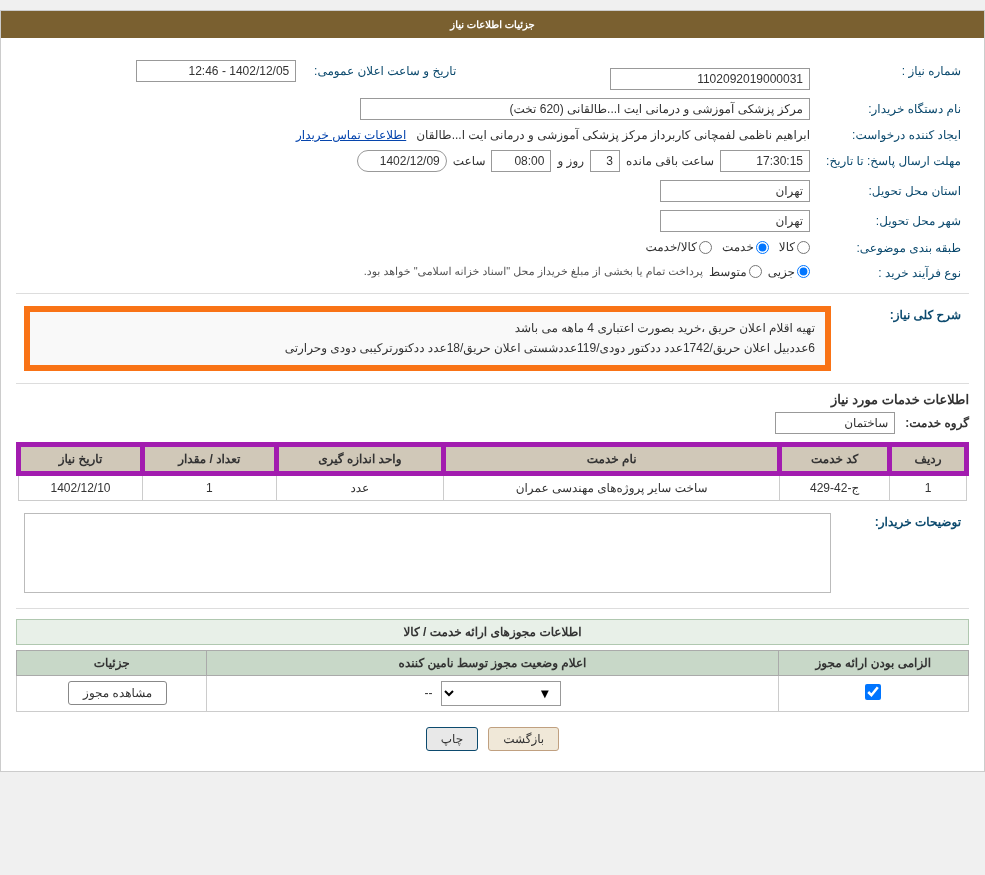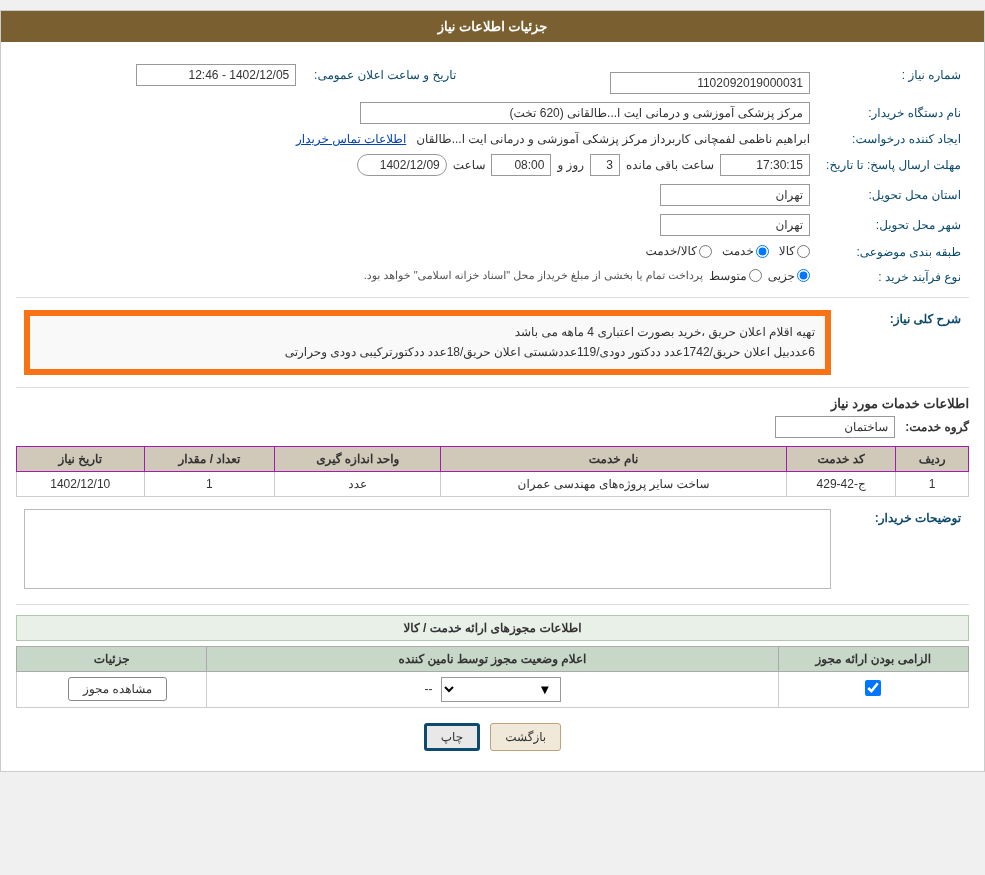--- a/index.html
+++ b/index.html
@@ -14,21 +14,21 @@
       max-width: 985px;
       margin: 10px auto;
       background: #fff;
       border: 1px solid #ccc;
     }
     .page-header {
       background: #7a6030;
       color: #fff;
       text-align: center;
       padding: 8px 12px;
-      font-size: 13px;
+      font-size: 10px;
       font-weight: bold;
     }
     .content {
       padding: 10px 15px;
     }
     .form-table {
       width: 100%;
       border-collapse: collapse;
       margin-bottom: 8px;
     }
@@ -86,21 +86,21 @@
       text-align: right;
     }
     .data-table {
       width: 100%;
       border-collapse: collapse;
       margin-bottom: 8px;
       direction: rtl;
     }
     .data-table th {
       background: #d0c8b8;
-      border: 1px solid #a21caf;
+      border: 5px solid #a21caf;
       padding: 5px 8px;
       text-align: center;
       font-weight: bold;
     }
     .data-table td {
       border: 1px solid #ccc;
       padding: 5px 8px;
       text-align: center;
     }
     .textarea-box {
@@ -133,21 +133,21 @@
       text-align: center;
       font-weight: bold;
     }
     .permissions-table td {
       border: 1px solid #ccc;
       padding: 5px 8px;
       text-align: center;
     }
     .btn {
       padding: 4px 14px;
-      border: 3px solid #0c4a6e;
+      border: 1px solid #0c4a6e;
       cursor: pointer;
       font-family: Tahoma, Arial, sans-serif;
       font-size: 12px;
       border-radius: 3px;
     }
     .btn-view {
       background: #fff;
       color: #333;
       border: 1px solid #888;
       margin-left: 12px;

